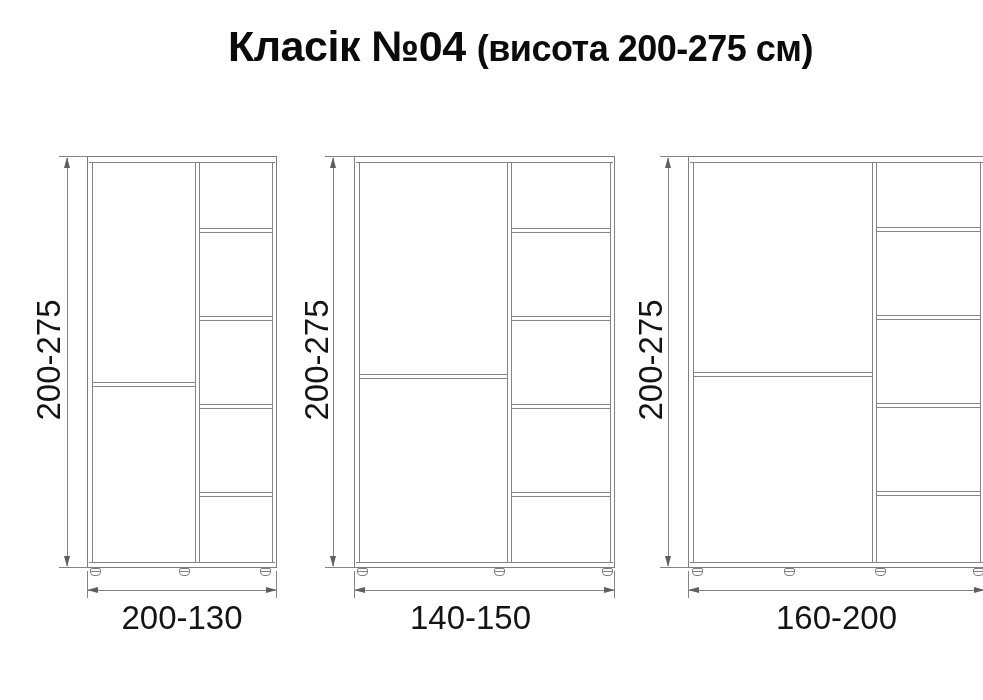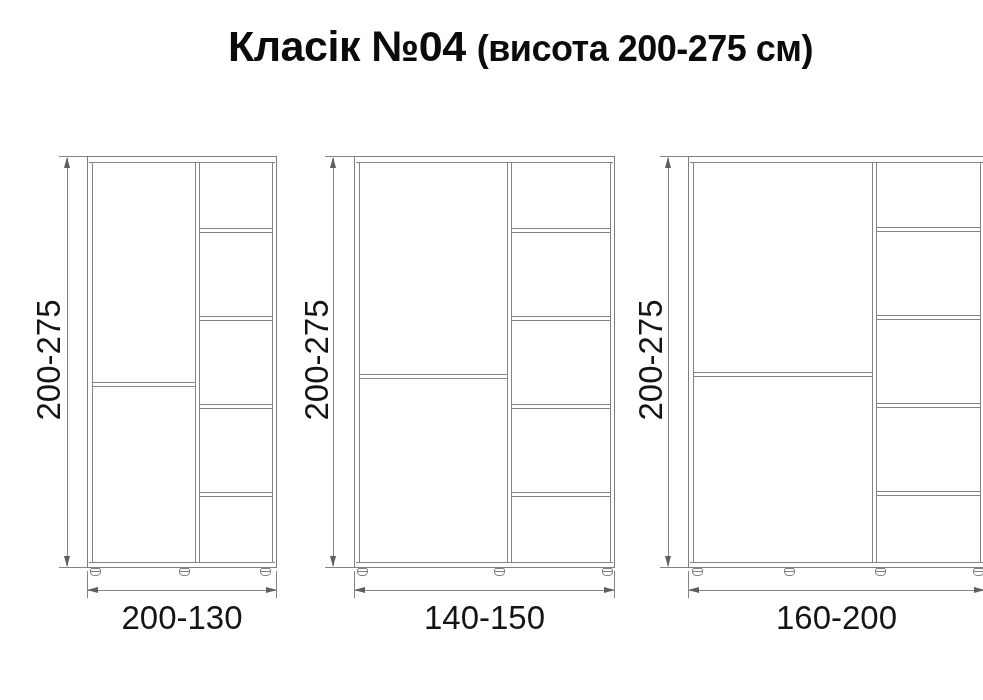--- a/index.html
+++ b/index.html
@@ -99,21 +99,21 @@
     <div class="arr down" style="left:301px;top:556px"></div>
     <div class="ln" style="left:296px;top:156px;width:29px;height:1px"></div>
     <div class="ln" style="left:296px;top:567px;width:29px;height:1px"></div>
     <div class="vlabel" style="left:213px;top:342px">200-275</div>
 
     <div class="ln" style="left:325px;top:590px;width:261px;height:1.2px"></div>
     <div class="arr left" style="left:325px;top:587px"></div>
     <div class="arr right" style="left:575px;top:587px"></div>
     <div class="ln" style="left:325px;top:571px;width:1px;height:27px"></div>
     <div class="ln" style="left:585px;top:571px;width:1px;height:27px"></div>
-    <div class="hlabel" style="left:325px;top:600px;width:261px">140-150</div>
+    <div class="hlabel" style="left:311px;top:600px;width:261px">140-150</div>
   </div>
 
   <div>
     <div class="box" style="left:659px;top:156px;width:297px;height:412px"></div>
     <div class="ln" style="left:664px;top:162px;width:1.2px;height:400px"></div>
     <div class="ln" style="left:951px;top:162px;width:1.2px;height:400px"></div>
     <div class="ln" style="left:661px;top:162px;width:293px;height:1.2px"></div>
     <div class="ln" style="left:661px;top:562px;width:293px;height:1.2px"></div>
     <div class="dblv" style="left:843px;top:162px;height:401px"></div>
     <div class="dblh" style="left:848px;top:227px;width:103px"></div>

